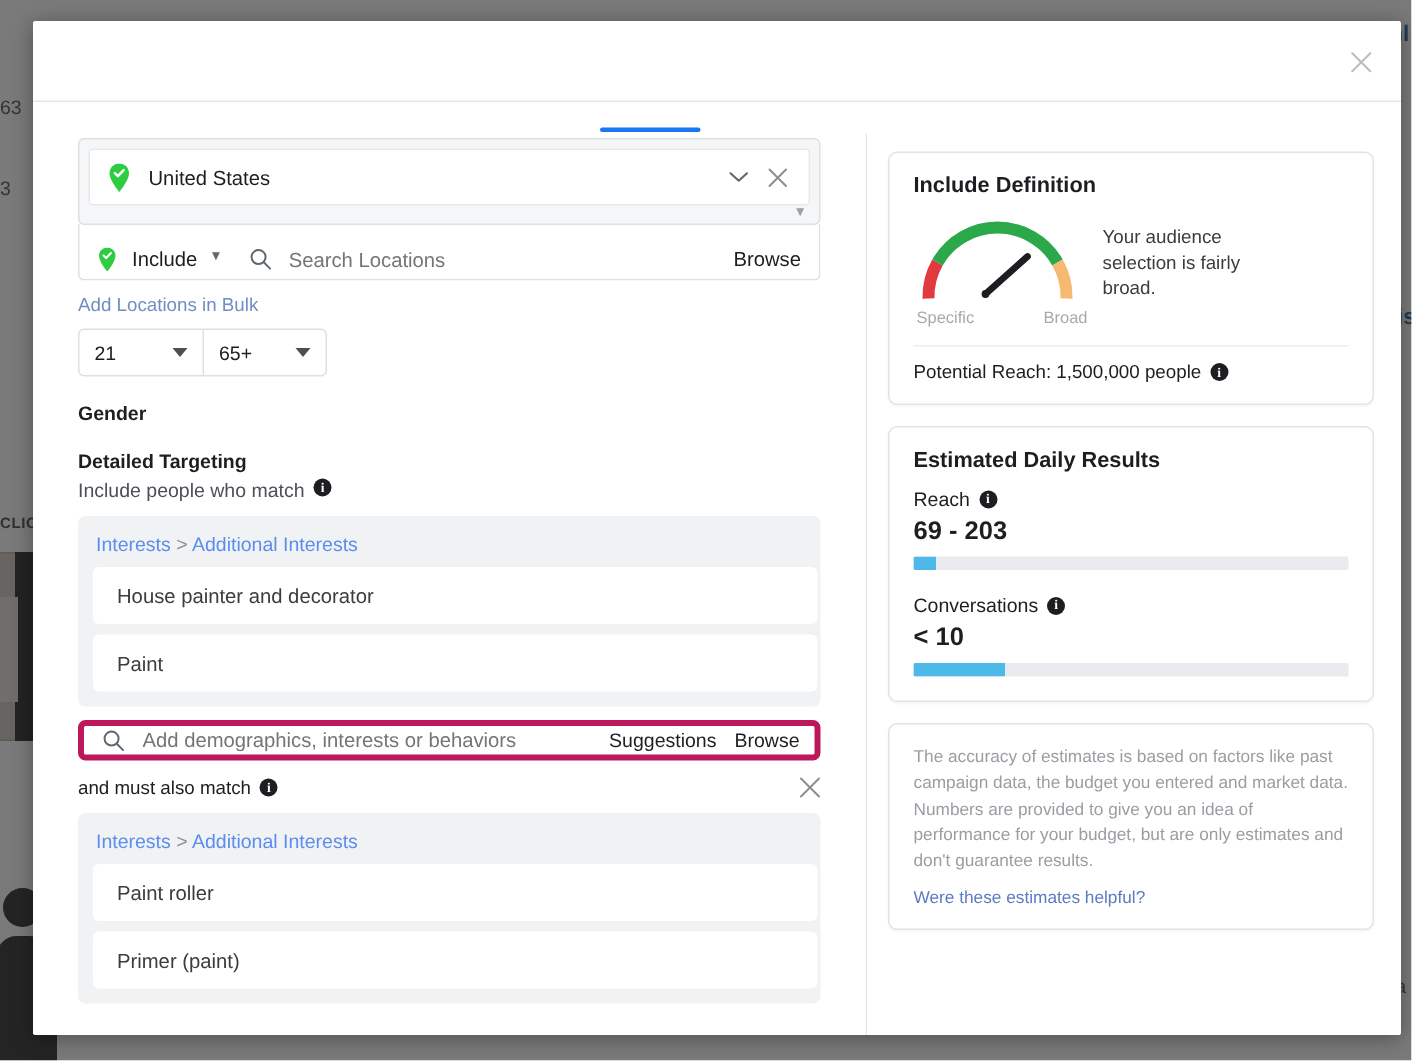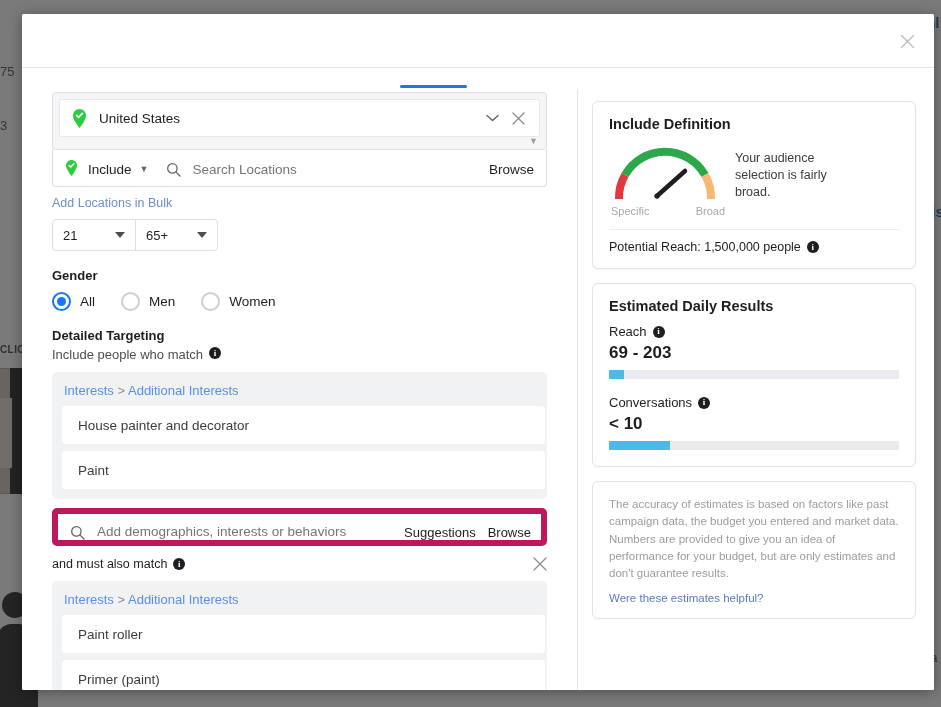--- a/index.html
+++ b/index.html
@@ -161,26 +161,26 @@
   .loc-scroll-caret {
     position: absolute;
     right: 8px; bottom: 3px;
     color: #9aa0a6;
     font-size: 9px;
     line-height: 1;
   }
   .loc-bottom-pad { height: 12px; }
 
   .include-row {
-    display: flex; align-items: center;
+    display: flex; align-items: flex-start;
     height: 38px;
     border: 1px solid #dddfe2;
     border-top: none;
     border-radius: 0 0 4px 4px;
-    padding: 3px 12px 0 12px;
+    padding: 16px 12px 0 12px;
     background: #fff;
     margin-top: -1px;
   }
   .include-label { font-size: 13.5px; color: #1c1e21; margin-left: 8px; }
   .mini-caret { margin-left: 8px; color: #606770; font-size: 9px; }
   .search-ico { margin-left: 18px; color: #606770; display: flex; }
   .search-ph { margin-left: 9px; font-size: 13.5px; color: #8a8d91; flex: 1; }
   .browse-link { font-size: 13.5px; color: #1c1e21; cursor: pointer; }
 
   .bulk-link {
@@ -268,23 +268,23 @@
     display: flex; align-items: center;
     padding: 0 16px;
     font-size: 13.5px;
     color: #3a3c40;
     margin-bottom: 7px;
   }
   .tag-item:last-child { margin-bottom: 0; }
 
   .add-bar {
     margin-top: 9px;
-    display: flex; align-items: flex-end;
-    height: 38px;
-    border: 6px solid #be185d;
+    display: flex; align-items: center;
+    height: 27px;
+    border: 4px solid #be185d;
     border-radius: 5px;
     background: #fff;
     padding: 0 10px 0 12px;
   }
   .add-bar .ph { flex: 1; margin-left: 10px; font-size: 13.5px; color: #8a8d91; }
   .add-bar .act { font-size: 13px; color: #1c1e21; margin-left: 12px; cursor: pointer; }
 
   .must-row {
     margin-top: 11px;
     display: flex; align-items: center;
@@ -357,21 +357,21 @@
   }
   .disc-text { font-size: 11.5px; color: #9a9da2; line-height: 1.5; }
   .disc-link { font-size: 11.5px; color: #5b7bbf; margin-top: 10px; cursor: pointer; }
 </style>
 </head>
 <body>
 
 <div id="page-root">
 
   <div class="bg-layer">
-    <div class="bg-text" style="left:0px; top:64px;">75</div>
+    <div class="bg-text" style="left:0px; top:64px;">63</div>
     <div class="bg-text" style="left:0px; top:118px;">3</div>
     <div class="bg-clicktext" style="left:0px; top:344px;">CLICK T</div>
 
     <div class="bg-thumb" style="left:-2px; top:368px; width:30px; height:126px;"></div>
     <div class="bg-strip" style="left:10px; top:368px; width:18px; height:126px;"></div>
     <div class="bg-thumb-inner" style="left:-2px; top:398px; width:14px; height:70px;"></div>
 
     <div class="bg-head" style="left:2px; top:592px;"></div>
     <div class="bg-person" style="left:-8px; top:624px; width:46px; height:83px;"></div>
 
@@ -454,34 +454,20 @@
               <span class="tri-down"></span>
             </div>
             <div class="age-sel">
               <span>65+</span>
               <span class="tri-down"></span>
             </div>
           </div>
 
           
           <div class="sec-label">Gender</div>
-          <div class="radio-row">
-            <label class="radio-item">
-              <span class="radio on"></span>
-              <span class="radio-label">All</span>
-            </label>
-            <label class="radio-item">
-              <span class="radio"></span>
-              <span class="radio-label">Men</span>
-            </label>
-            <label class="radio-item">
-              <span class="radio"></span>
-              <span class="radio-label">Women</span>
-            </label>
-          </div>
 
           
           <div class="sec-label">Detailed Targeting</div>
           <div class="sub-label">
             <span>Include people who match</span>
             <span class="info-i">i</span>
           </div>
 
           <div class="targ-block">
             <div class="crumb">

